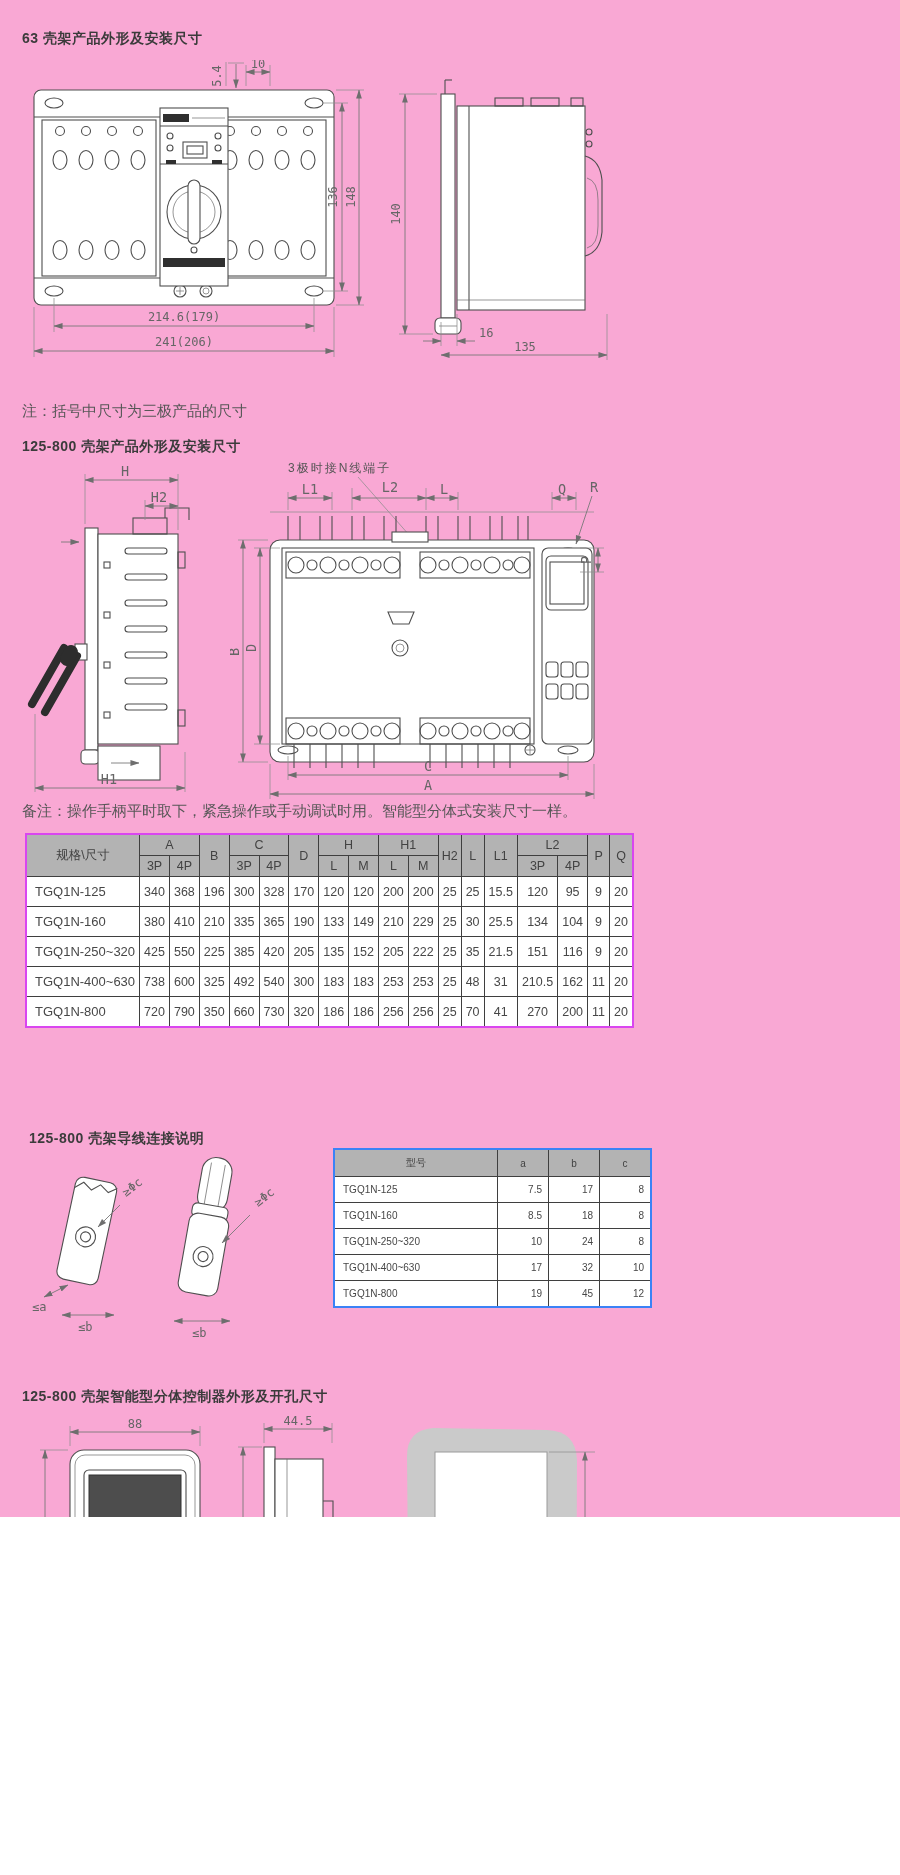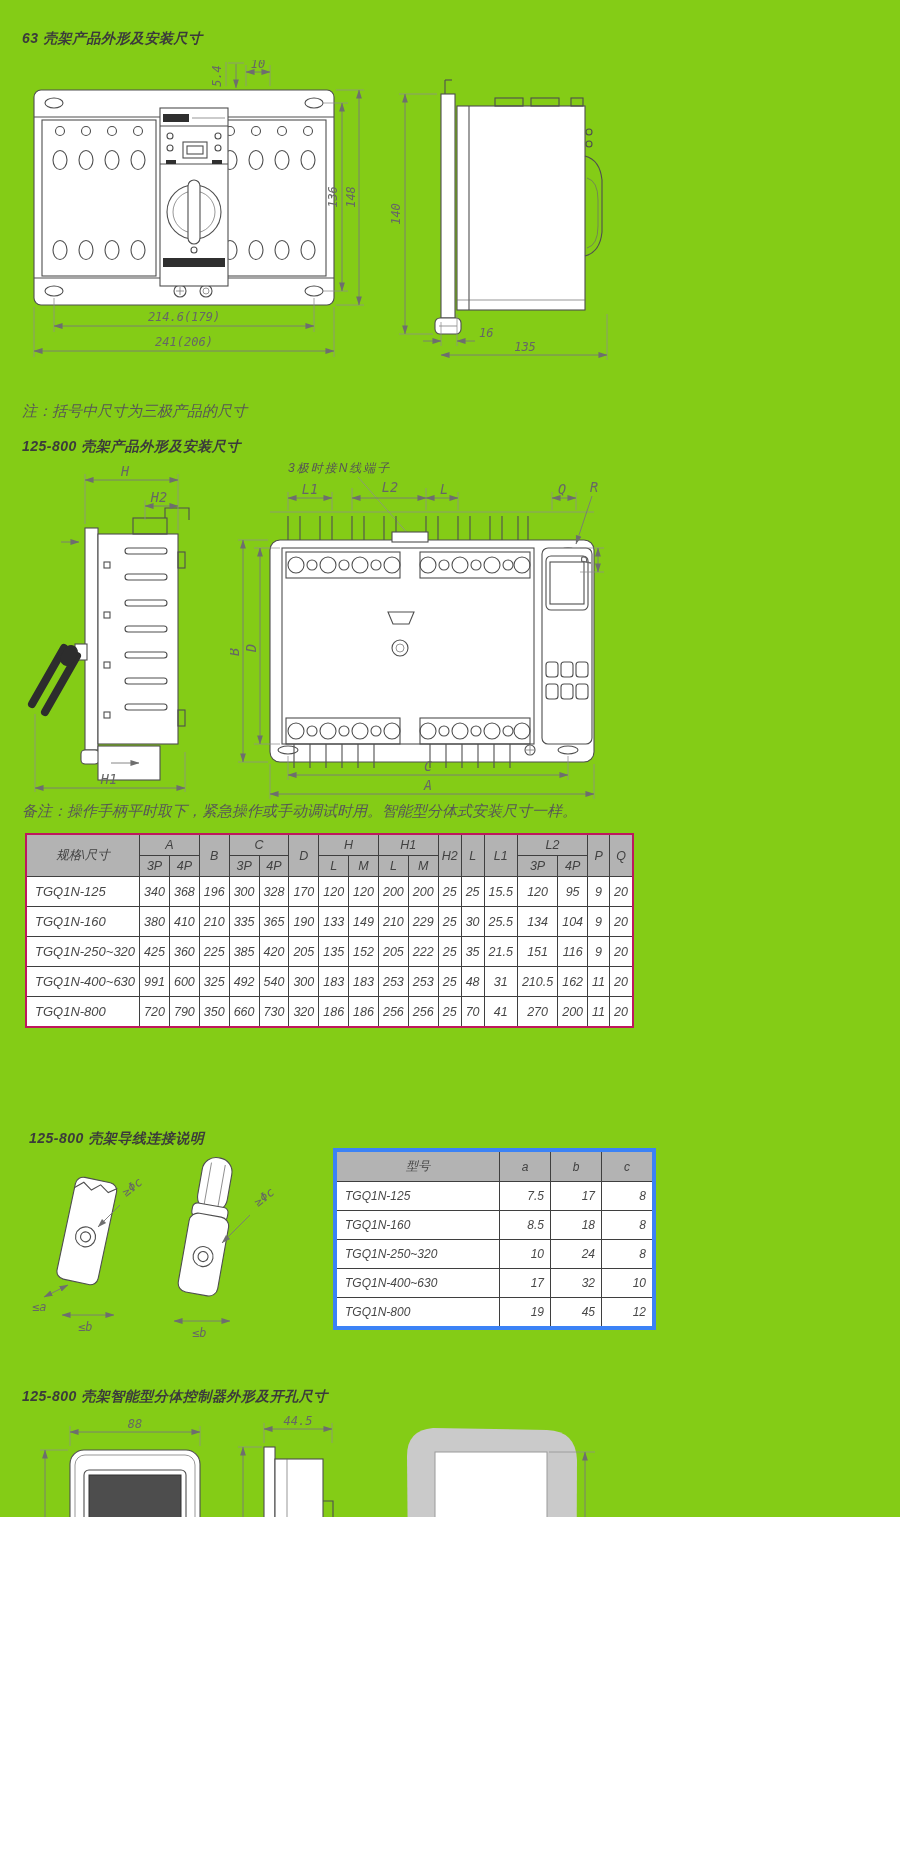--- a/index.html
+++ b/index.html
@@ -1,39 +1,39 @@
 <!DOCTYPE html>
 <html><head>
 <meta charset="utf-8">
 <style>
   html,body{margin:0;padding:0;background:#fff;}
-  #page{position:relative;width:900px;height:1517px;background:#84cc16;
-        font-family:"Liberation Sans",sans-serif;overflow:hidden;font-style:italic;}
+  #page{position:relative;width:900px;height:1517px;background:#f9a8d4;
+        font-family:"Liberation Sans",sans-serif;overflow:hidden;}
   .abs{position:absolute;}
   .sec-title{font-size:14px;font-weight:bold;color:#3b3b3b;letter-spacing:.5px;}
   .note{font-size:15px;color:#575757;}
   
   .d{stroke:#4f4f4f;stroke-width:1.1;fill:none;}
   .df{stroke:#4f4f4f;stroke-width:1.1;fill:#ffffff;}
   .thin{stroke:#6a6a6a;stroke-width:.7;fill:none;}
   .e{stroke:#8d8d8d;stroke-width:.75;fill:none;}
   .m{stroke:#787878;stroke-width:.9;fill:none;}
   .blk{fill:#2f2f2f;stroke:none;}
   svg text{font-family:"DejaVu Sans Mono","Liberation Mono",monospace;font-size:12px;fill:#666;}
   svg text.big{font-size:13.5px;}
   svg text.tol{font-size:7.5px;}
   svg text.cn{font-family:"Liberation Sans",sans-serif;letter-spacing:2px;font-size:12px;fill:#555;}
   
   table{border-collapse:collapse;font-family:"Liberation Sans",sans-serif;color:#474747;}
-  .spec-table{font-size:12.5px;border:2px solid #be185d;}
+  .spec-table{font-size:12.5px;border:2px solid #d946ef;}
   .spec-table th{background:#b3b3b3;border:1px solid #3f3f3f;font-weight:normal;
                  color:#424242;padding:3px 3px;font-size:12.5px;}
   .spec-table td{border:1px solid #3f3f3f;text-align:center;padding:7px 4px;background:#fff;}
   .spec-table td.model{text-align:left;padding-left:8px;min-width:96px;font-size:13px;}
-  .wire-table{font-size:12px;border:4px solid #3b82f6;}
+  .wire-table{font-size:10px;border:2px solid #3b82f6;}
   .wire-table th{background:#b3b3b3;border:1px solid #3f3f3f;font-weight:normal;
                  color:#424242;padding:6px 6px;}
   .wire-table th.model-h{width:150px;}
   .wire-table th.val-h{width:38px;}
   .wire-table td{border:1px solid #3f3f3f;text-align:right;padding:7px 6px;background:#fff;}
   .wire-table td.model{text-align:left;padding-left:8px;}
   .caption{font-size:10px;color:#454545;}
 </style>
 </head>
 <body>
@@ -440,40 +440,40 @@
           <td>30</td>
           <td>25.5</td>
           <td>134</td>
           <td>104</td>
           <td>9</td>
           <td>20</td>
         </tr>
         <tr>
           <td class="model">TGQ1N-250~320</td>
           <td>425</td>
-          <td>360</td>
+          <td>550</td>
           <td>225</td>
           <td>385</td>
           <td>420</td>
           <td>205</td>
           <td>135</td>
           <td>152</td>
           <td>205</td>
           <td>222</td>
           <td>25</td>
           <td>35</td>
           <td>21.5</td>
           <td>151</td>
           <td>116</td>
           <td>9</td>
           <td>20</td>
         </tr>
         <tr>
           <td class="model">TGQ1N-400~630</td>
-          <td>991</td>
+          <td>738</td>
           <td>600</td>
           <td>325</td>
           <td>492</td>
           <td>540</td>
           <td>300</td>
           <td>183</td>
           <td>183</td>
           <td>253</td>
           <td>253</td>
           <td>25</td>

